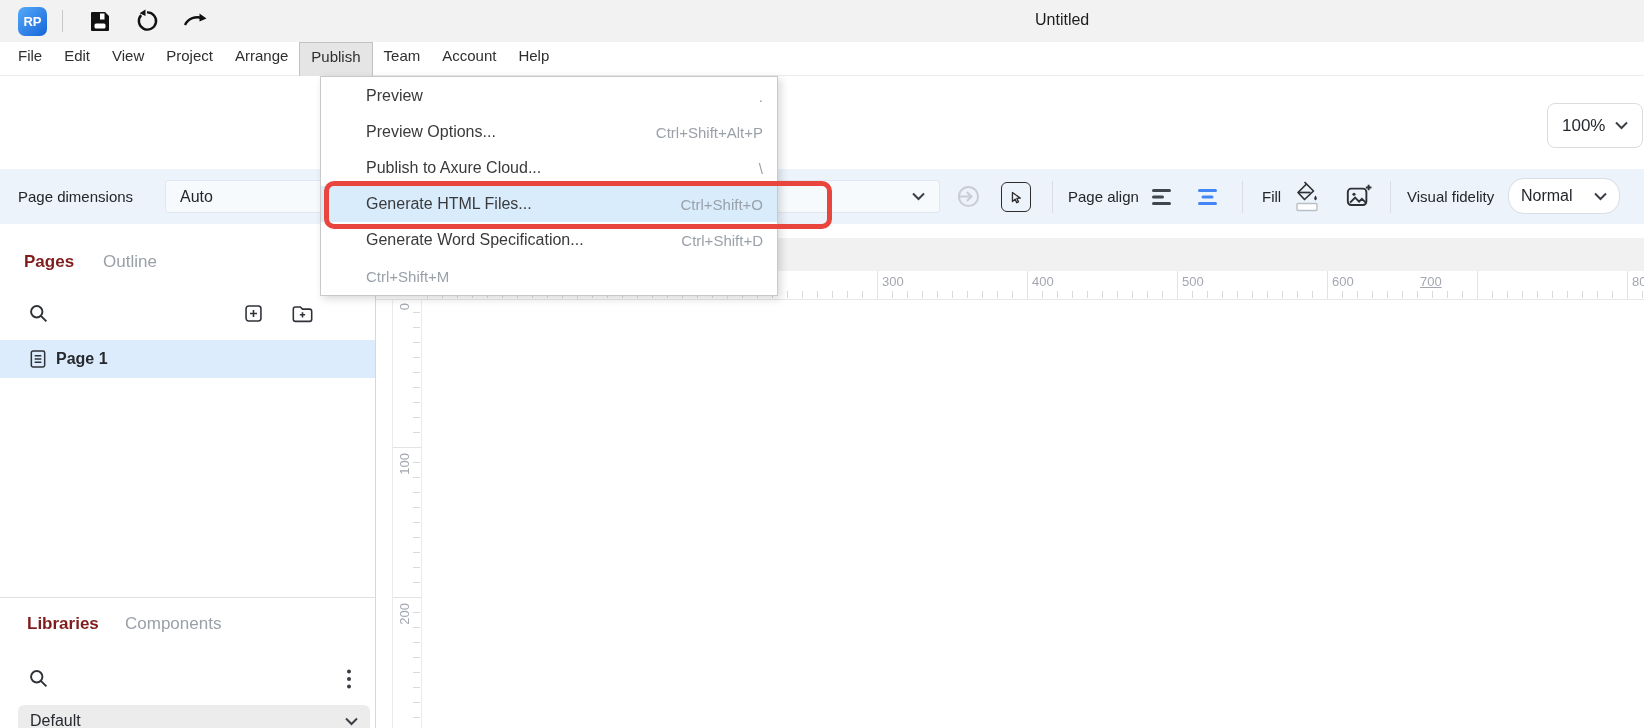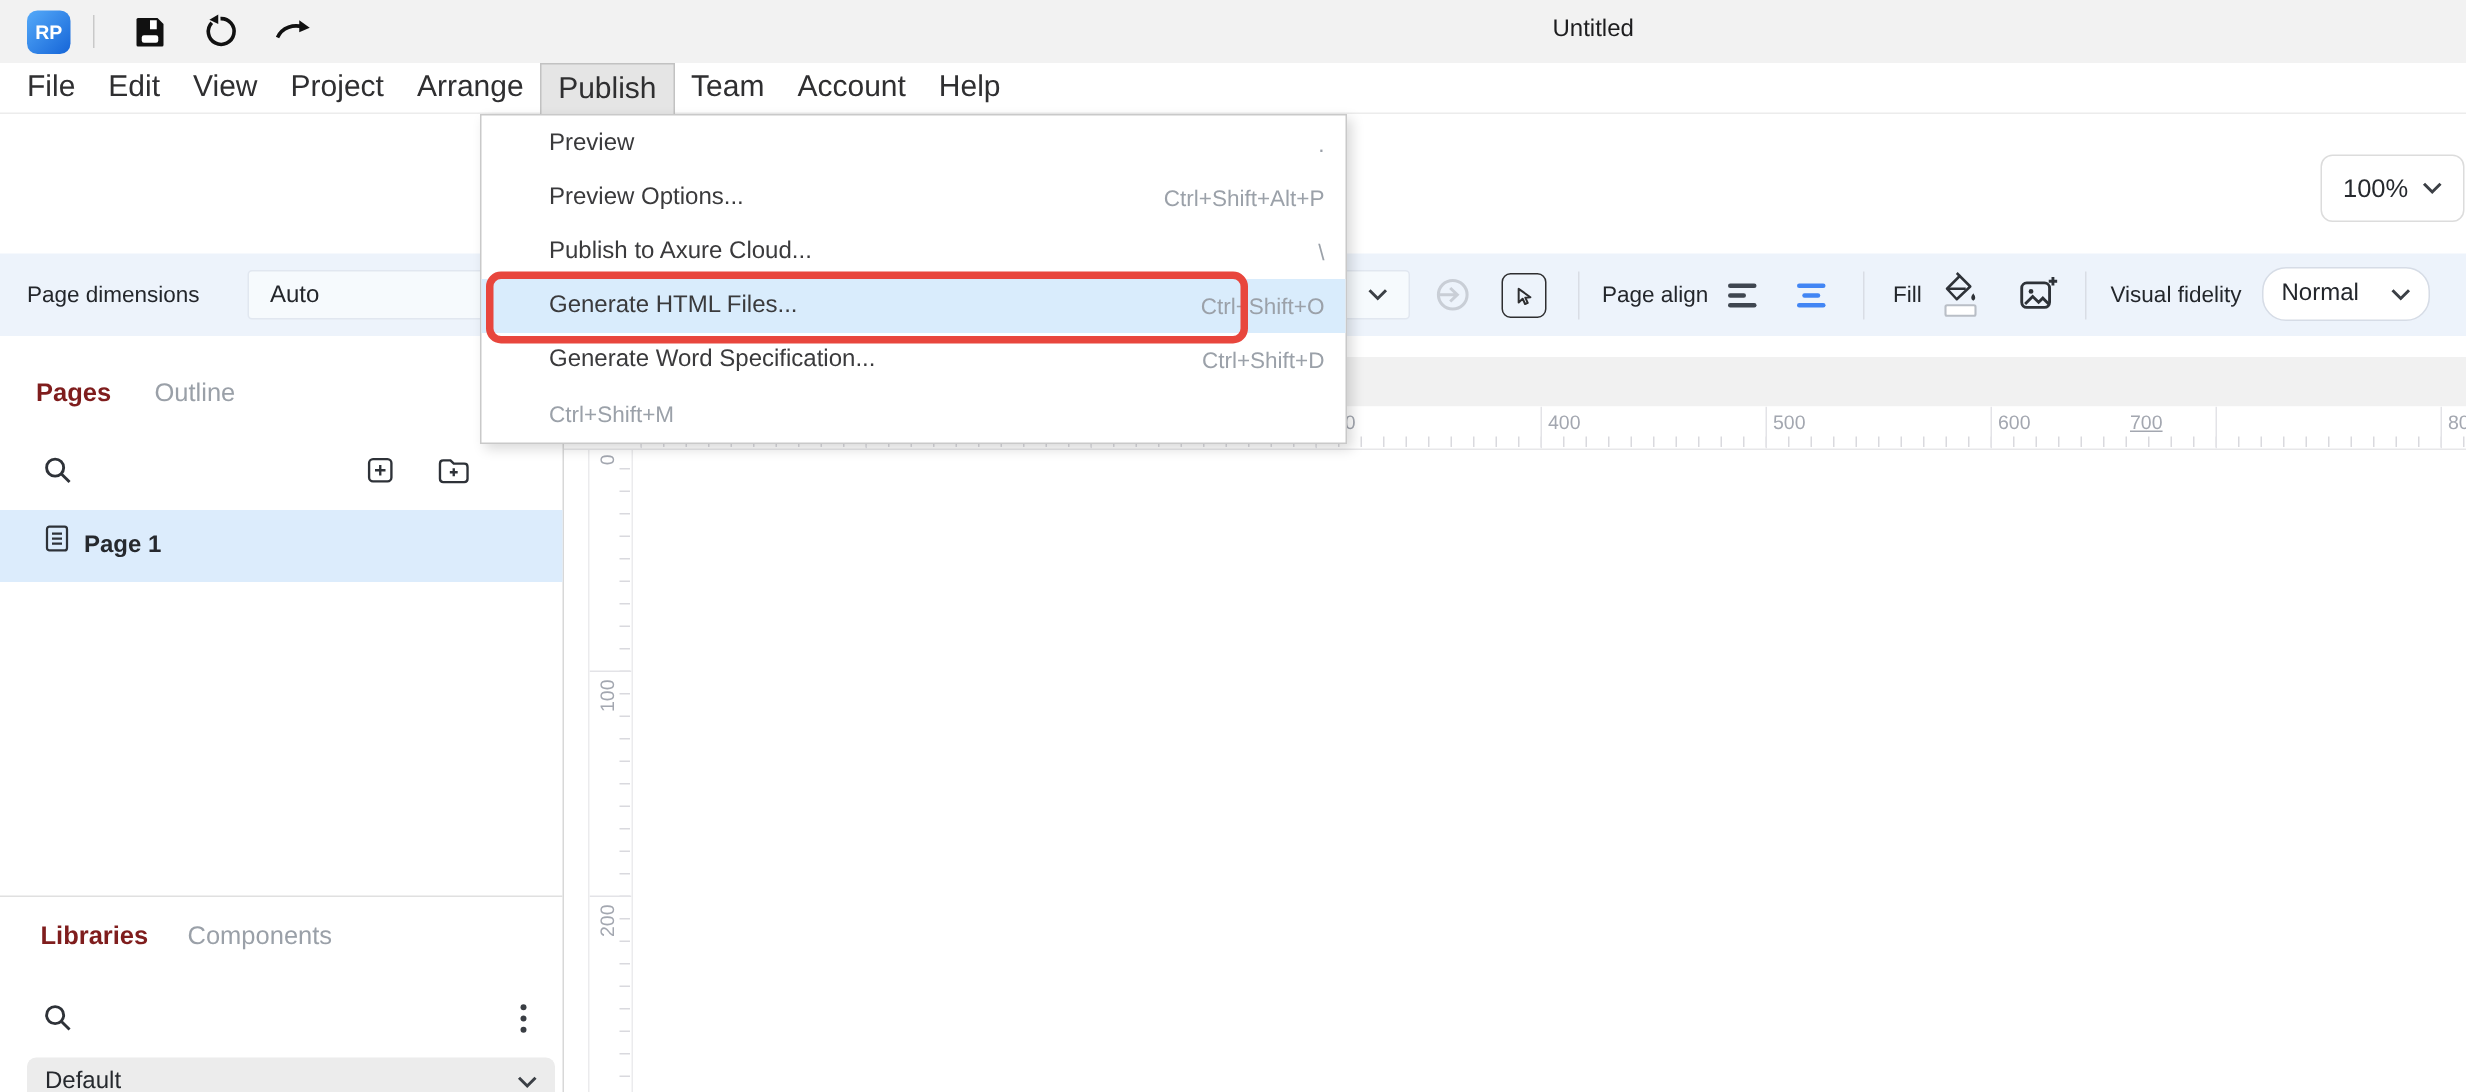--- a/index.html
+++ b/index.html
@@ -11,21 +11,21 @@
   
   .topbar { position:absolute; left:0; top:0; width:1644px; height:42px; background:#f2f2f2; }
   .logo { position:absolute; left:18px; top:7px; width:29px; height:29px; border-radius:7px;
           background:linear-gradient(135deg,#55aaf9,#1565d8); color:#fff; font-size:13px; font-weight:bold;
           display:flex; align-items:center; justify-content:center; }
   .tb-divider { position:absolute; left:62px; top:10px; width:1px; height:22px; background:#c9c9c9; }
   .tb-icon { position:absolute; top:9px; width:24px; height:24px; color:#111; }
   .doc-title { position:absolute; left:1035px; top:11px; font-size:16px; color:#1d1d1f; }
   
   .menubar { position:absolute; left:0; top:42px; width:1644px; height:34px; background:#fff;
-             border-bottom:1px solid #ececec; display:flex; padding-left:7px; font-size:20px; }
+             border-bottom:1px solid #ececec; display:flex; padding-left:7px; font-size:15px; }
   .menu-item { padding:5px 11px 0 11px; height:34px; cursor:default; }
   .menu-item.active { background:#e5e5e5; border:1px solid #c2c2c2; border-bottom:none; }
   
   .row1 { position:absolute; left:0; top:76px; width:1644px; height:93px; background:#fff; }
   .abs { position:absolute; }
   .dk { color:#3f4650; }
   .dis { color:#dadada; }
   .chev { color:#8d939c; }
   .zoom-select { position:absolute; left:1547px; top:27px; width:96px; height:45px; background:#fff;
                  border:1px solid #dcdcdc; border-radius:8px; display:flex; align-items:center;
@@ -39,21 +39,21 @@
   .ptr-btn { position:absolute; left:1001px; top:13px; width:30px; height:30px; border:1.7px solid #2e2e30;
              border-radius:6px; background:transparent; display:flex; align-items:center; justify-content:center; }
   .fid-select { position:absolute; left:1508px; top:9px; width:112px; height:36px; background:#fff;
                 border:1px solid #d6dce6; border-radius:16px; display:flex; align-items:center;
                 justify-content:space-between; padding:0 12px; font-size:16px; }
   
   .sidebar { position:absolute; left:0; top:224px; width:376px; height:504px; background:#fff;
              border-right:1px solid #d8d8d8; }
   .tab-active { font-size:17px; font-weight:bold; color:#7f1d1d; }
   .tab-idle { font-size:17px; color:#9aa0a8; }
-  .page-row { position:absolute; left:0; top:116px; width:375px; height:48px; background:#dcecfc;
+  .page-row { position:absolute; left:0; top:116px; width:375px; height:38px; background:#dcecfc;
               display:flex; align-items:center; }
   .page-row .plabel { margin-left:56px; font-size:16px; font-weight:600; color:#26292e; }
   .lib-divider { position:absolute; left:0; top:373px; width:375px; height:1px; background:#e0e0e0; }
   .lib-select { position:absolute; left:18px; top:481px; width:352px; height:32px; background:#ececec;
                 border-radius:6px; display:flex; align-items:center; justify-content:space-between;
                 padding:0 12px; font-size:16px; color:#26292e; }
   
   .canvas { position:absolute; left:376px; top:224px; width:1268px; height:504px; background:#fff; overflow:hidden; }
   .gray-strip { position:absolute; left:0; top:14px; width:1268px; height:33px; background:#f1f1f1; }
   .h-ruler { position:absolute; left:0; top:47px; width:1268px; height:29px; background:#fff;
@@ -61,21 +61,21 @@
   .v-ruler { position:absolute; left:16px; top:76px; width:30px; height:428px; background:#fff;
              border-left:1px solid #ebebed; border-right:1px solid #ebebed; overflow:hidden; }
   .h-minor { position:absolute; bottom:1px; width:1px; height:7px; background:#d9d9de; }
   .h-major { position:absolute; top:0; bottom:0; width:1px; background:#e3e3e7; }
   .h-lbl { position:absolute; top:3px; font-size:13px; color:#a3a7b0; }
   .v-minor { position:absolute; right:1px; height:1px; width:7px; background:#d9d9de; }
   .v-major { position:absolute; left:0; right:0; height:1px; background:#e3e3e7; }
   .v-lbl { position:absolute; left:4px; font-size:13px; color:#a3a7b0;
            writing-mode:vertical-rl; transform:rotate(180deg); }
   
-  .dropdown { position:absolute; left:320px; top:76px; width:578px; background:#fff; z-index:40;
+  .dropdown { position:absolute; left:320px; top:76px; width:458px; background:#fff; z-index:40;
               border:1px solid #c9c9c9; box-shadow:3px 3px 8px rgba(0,0,0,.15); padding:1px 0; }
   .mi { height:36px; display:flex; align-items:center; justify-content:space-between;
         padding:0 14px 0 45px; font-size:16px; color:#3a3a3c; }
   .mi .sc { color:#9ba1a9; font-size:15px; }
   .mi.hl { background:#d9ecfc; }
   
   .redbox { position:absolute; left:324px; top:181px; width:508px; height:48px;
             border:5px solid #e8463d; border-radius:10px; z-index:50; pointer-events:none; }
   svg { display:block; }
 </style>

